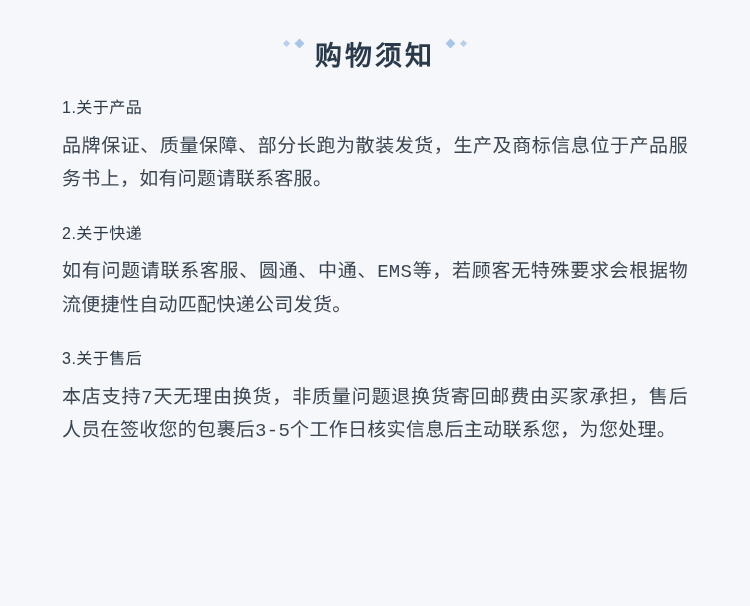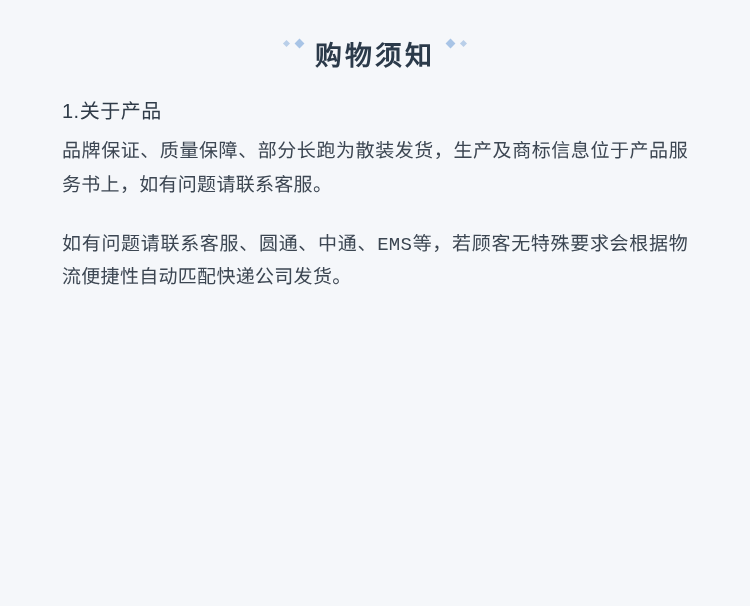--- a/index.html
+++ b/index.html
@@ -68,21 +68,21 @@
   }
 
   .section {
     margin-bottom: 26px;
   }
   .section:last-child {
     margin-bottom: 0;
   }
 
   .section-heading {
-    font-size: 20px;
+    font-size: 16px;
     font-weight: normal;
     color: #2f3b48;
     margin: 0 0 12px 0;
     line-height: 1.3;
     letter-spacing: 0.5px;
   }
 
   .section-body {
     font-size: 19px;
     line-height: 1.75;
@@ -111,18 +111,23 @@
   </div>
 
   <div class="content">
 
     <div class="section">
       <h2 class="section-heading">1.关于产品</h2>
       <p class="section-body">品牌保证、质量保障、部分长跑为散装发货，生产及商标信息位于产品服务书上，如有问题请联系客服。</p>
     </div>
 
     <div class="section">
+      <h2 class="section-heading">2.关于快递</h2>
       <p class="section-body">如有问题请联系客服、圆通、中通、EMS等，若顾客无特殊要求会根据物流便捷性自动匹配快递公司发货。</p>
     </div>
 
+    <div class="section">
+      <h2 class="section-heading">3.关于售后</h2>
+      <p class="section-body">本店支持7天无理由换货，非质量问题退换货寄回邮费由买家承担，售后人员在签收您的包裹后3-5个工作日核实信息后主动联系您，为您处理。</p>
+    </div>
 
   </div>
 </div>
 
 </body></html>

